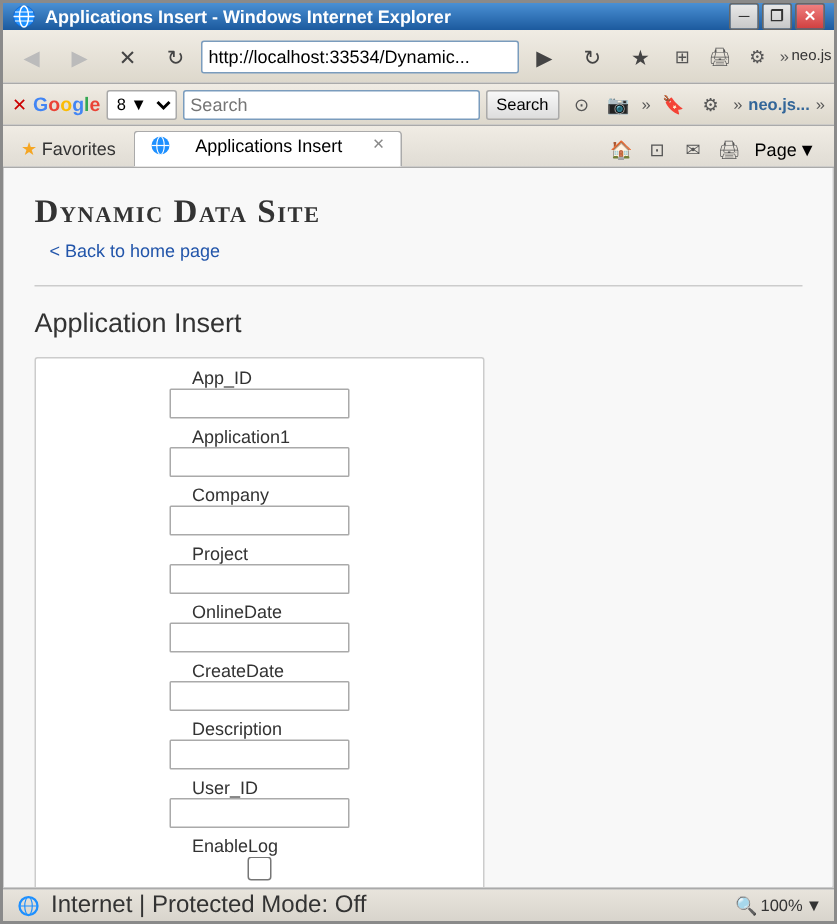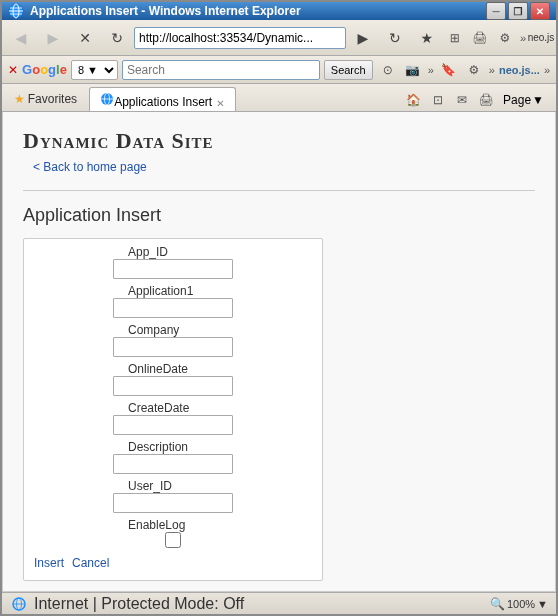--- a/index.html
+++ b/index.html
@@ -181,22 +181,22 @@
       align-items: center;
       gap: 3px;
       padding: 2px 8px;
       font-size: 12px;
       cursor: pointer;
       color: #333;
       height: 24px;
     }
     .tab {
       display: flex;
-      align-items: flex-end;
-      gap: 0;
+      align-items: flex-start;
+      gap: 16px;
       padding: 2px 10px;
       background: white;
       border: 1px solid #aaa;
       border-bottom: none;
       border-radius: 3px 3px 0 0;
       font-size: 12px;
       cursor: pointer;
       height: 24px;
       margin-left: 4px;
     }
@@ -437,20 +437,24 @@
       </div>
       <div class="form-row">
         <span class="field-label">Application1</span>
         <input class="field-input" type="text" style="">
       </div>
       <div class="form-row">
         <span class="field-label">Company</span>
         <input class="field-input" type="text" style="">
       </div>
       <div class="form-row">
+        <span class="field-label">Project</span>
+        <input class="field-input" type="text" style="">
+      </div>
+      <div class="form-row">
         <span class="field-label">OnlineDate</span>
         <input class="field-input" type="text" style="">
       </div>
       <div class="form-row">
         <span class="field-label">CreateDate</span>
         <input class="field-input" type="text" style="">
       </div>
       <div class="form-row">
         <span class="field-label">Description</span>
         <input class="field-input" type="text" style="">

